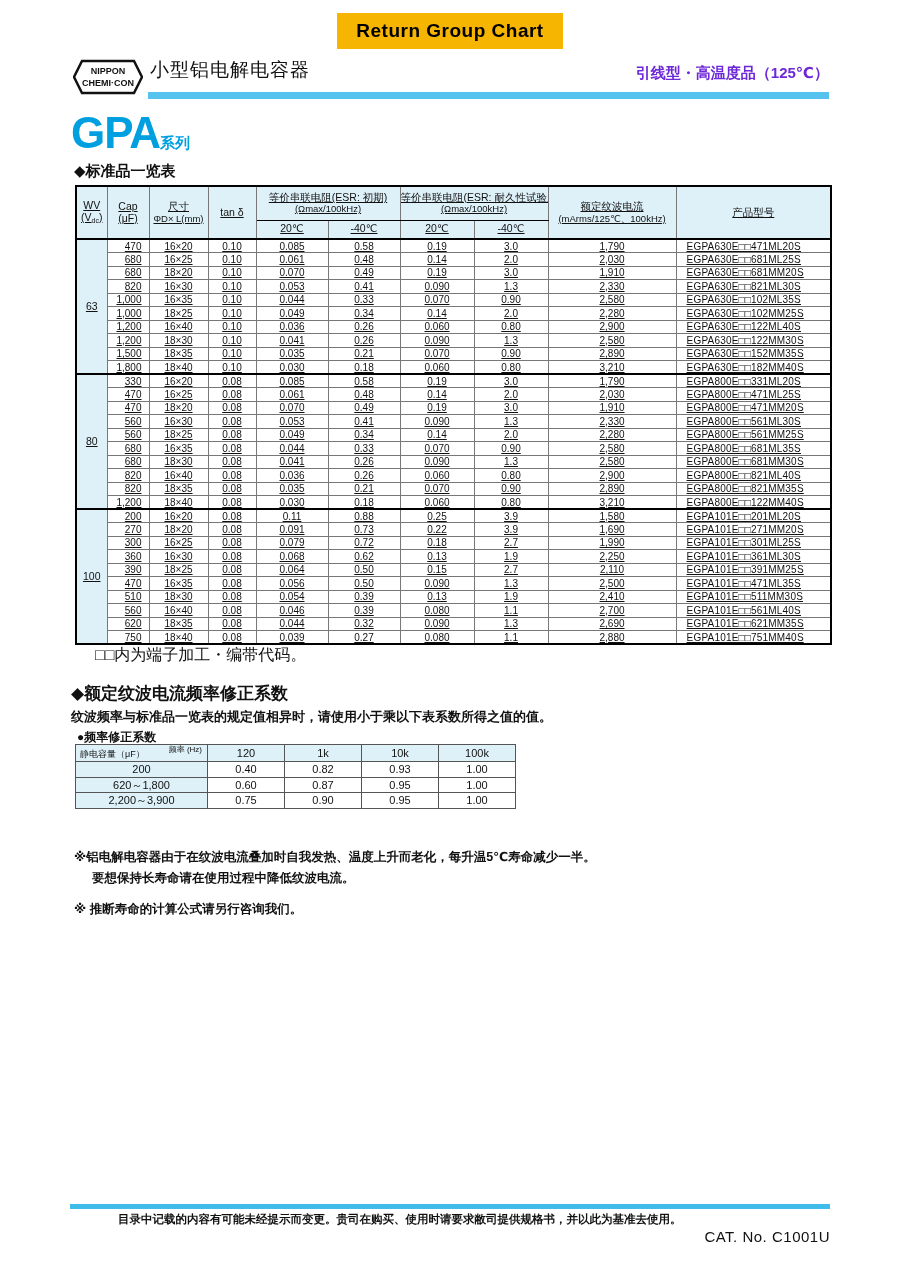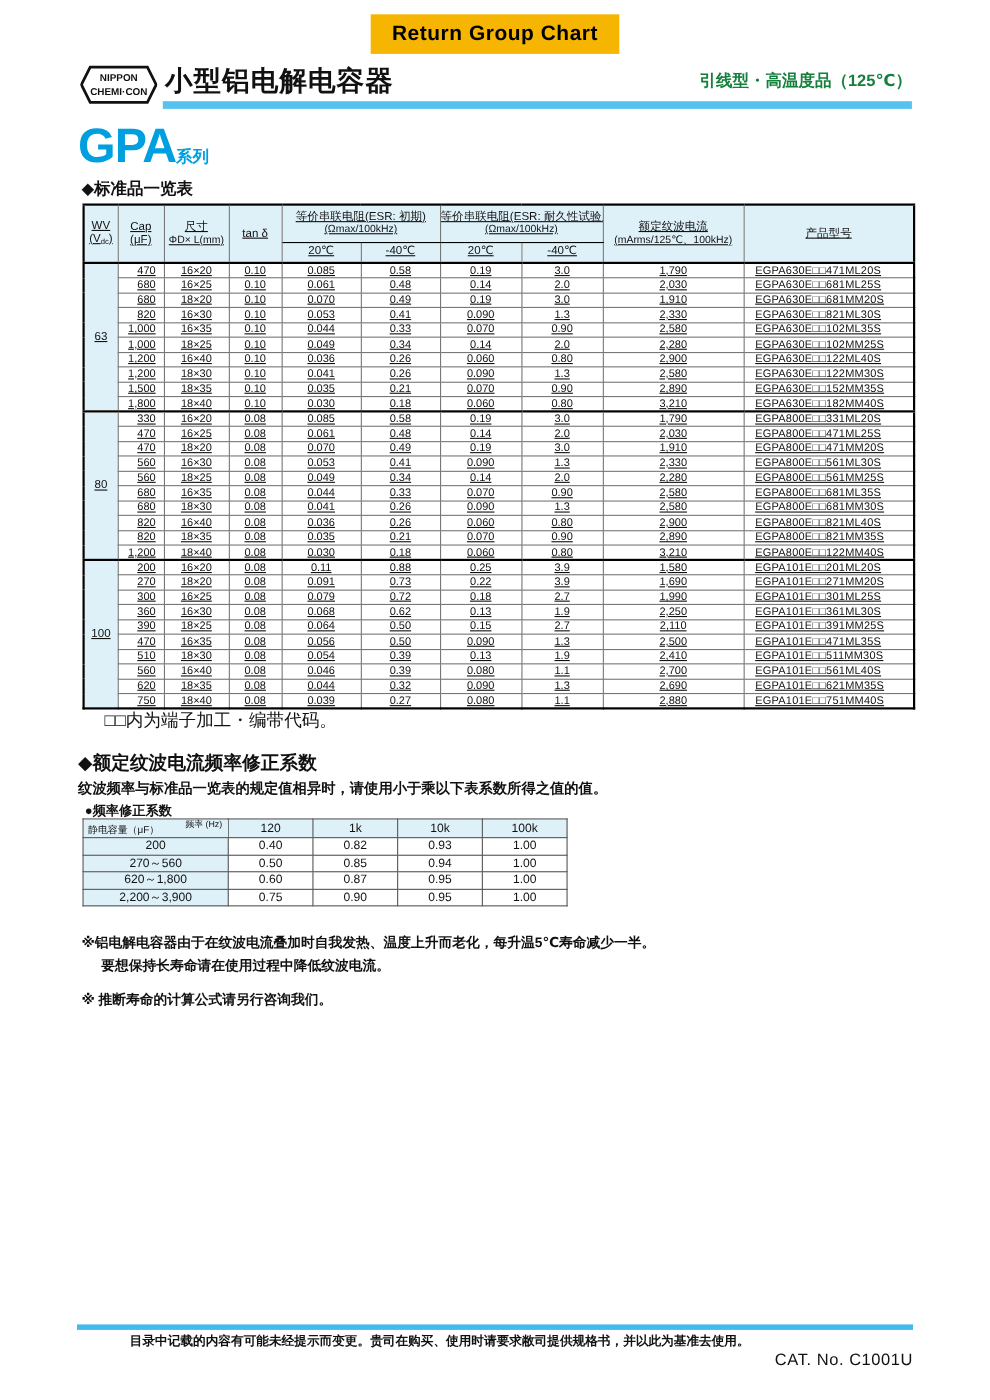--- a/index.html
+++ b/index.html
@@ -6,22 +6,22 @@
   body{font-family:"Liberation Sans","DejaVu Sans",sans-serif;color:#111;}
   .page{position:relative;width:900px;height:1273px;background:#ffffff;overflow:hidden;}
 
   
   .return-btn{position:absolute;left:337px;top:13px;width:226px;height:36px;
     background:#f5b501;color:#000000;font-size:19px;font-weight:600;
     display:flex;align-items:center;justify-content:center;cursor:pointer;letter-spacing:0.5px;}
 
   
   .logo{position:absolute;left:73px;top:56px;}
-  .doc-title{position:absolute;left:150px;top:57px;font-size:25px;font-weight:bold;letter-spacing:1px;}
-  .doc-subtitle{position:absolute;right:71px;top:64px;font-size:15px;font-weight:bold;color:#15803d;}
+  .doc-title{position:absolute;left:150px;top:57px;font-size:19px;font-weight:normal;letter-spacing:1px;}
+  .doc-subtitle{position:absolute;right:71px;top:64px;font-size:15px;font-weight:bold;color:#6d28d9;}
   .title-bar{position:absolute;left:148px;top:92px;width:681px;height:7px;background:#55c3ee;}
 
   .series{position:absolute;left:71px;top:108px;color:#00a0e0;}
   .series .big{font-size:44px;font-weight:bold;letter-spacing:-1px;}
   .series .small{font-size:15px;font-weight:bold;}
 
   .sec-heading1{position:absolute;left:74px;top:162px;font-size:15px;font-weight:bold;}
 
   
   table{border-collapse:collapse;table-layout:fixed;}
@@ -503,27 +503,20 @@
     </thead>
     <tbody>
         <tr>
           <td class="range">200</td>
           <td>0.40</td>
           <td>0.82</td>
           <td>0.93</td>
           <td>1.00</td>
         </tr>
         <tr>
-          <td class="range">270～560</td>
-          <td>0.50</td>
-          <td>0.85</td>
-          <td>0.94</td>
-          <td>1.00</td>
-        </tr>
-        <tr>
           <td class="range">620～1,800</td>
           <td>0.60</td>
           <td>0.87</td>
           <td>0.95</td>
           <td>1.00</td>
         </tr>
         <tr>
           <td class="range">2,200～3,900</td>
           <td>0.75</td>
           <td>0.90</td>

